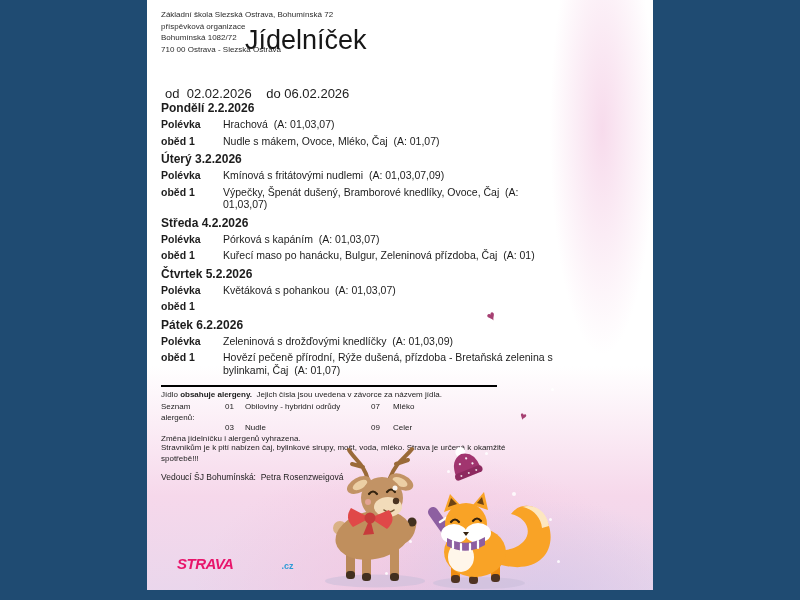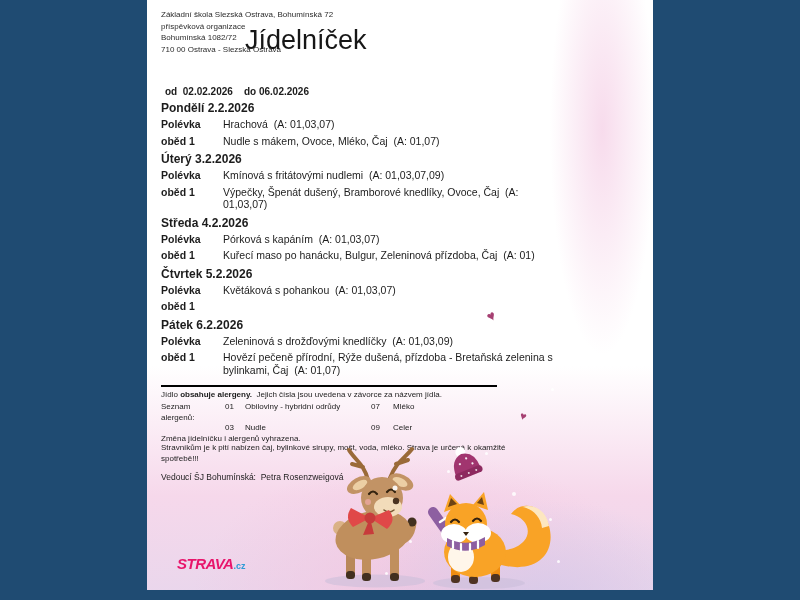--- a/index.html
+++ b/index.html
@@ -17,21 +17,21 @@
     overflow:hidden;
     background:
       radial-gradient(ellipse 250px 150px at 78% 103%, rgba(214,202,233,0.95), rgba(214,202,233,0) 72%),
       radial-gradient(ellipse 300px 190px at 55% 102%, rgba(242,198,224,0.95), rgba(242,198,224,0) 78%),
       radial-gradient(ellipse 70px 300px at 90% 22%, rgba(246,213,233,0.85), rgba(246,213,233,0) 75%),
       linear-gradient(to bottom, rgba(246,213,233,0) 62%, rgba(243,203,228,0.75) 84%, rgba(232,210,234,0.9) 100%),
       #ffffff;
   }
   .school-block { position:absolute; left:14px; top:9px; font-size:8px; line-height:11.5px; color:#2b2b2b; }
   .doc-title { position:absolute; left:98px; top:25px; font-size:27px; color:#161616; }
-  .date-line { position:absolute; left:18px; top:86px; font-size:10px; font-weight:bold; white-space:pre; }
+  .date-line { position:absolute; left:18px; top:86px; font-size:13px; font-weight:normal; white-space:pre; }
 
   .menu { position:absolute; left:14px; top:101px; width:400px; }
   .day { margin-bottom:5px; }
   .day-name { font-size:12px; font-weight:bold; margin-bottom:3px; }
   .meal-row { display:flex; margin-bottom:4px; }
   .meal-label { width:62px; flex:0 0 62px; font-size:10.5px; font-weight:bold; line-height:12.5px; }
   .meal-text { flex:1; font-size:10.5px; line-height:12.5px; white-space:pre-wrap; }
 
   .divider { position:absolute; left:14px; top:385px; width:336px; border-top:2px solid #000; }
 
@@ -44,21 +44,21 @@
   .al-num  { width:20px; flex:0 0 20px; }
   .al-name { width:126px; flex:0 0 126px; }
   .al-num2 { width:22px; flex:0 0 22px; }
 
   .note1 { position:absolute; left:14px; top:434px; font-size:8px; }
   .note2 { position:absolute; left:14px; top:443px; width:366px; font-size:8px; line-height:10.5px; }
   .manager { position:absolute; left:14px; top:472px; font-size:8.5px; white-space:pre; }
 
   .logo { position:absolute; left:30px; top:555px; }
   .logo-main { font-size:15px; font-weight:800; letter-spacing:-0.5px; color:#e8156b; font-style:italic; }
-  .logo-suffix { font-size:9px; font-weight:bold; color:#2e9bd6; }
+  .logo-suffix { font-size:9px; font-weight:bold; color:#2e9bd6;margin-left:48px; }
 
   .heart { position:absolute; color:#a63f72; }
   .heart-1 { left:340px; top:308px; font-size:14px; transform:rotate(-28deg); }
   .heart-2 { left:373px; top:410px; font-size:11px; transform:rotate(18deg); }
 
   .snow { position:absolute; background:#fff; border-radius:50%; opacity:0.85; }
 
   .illus { position:absolute; left:0; bottom:0; width:426px; height:150px; }
 </style>
 </head>

